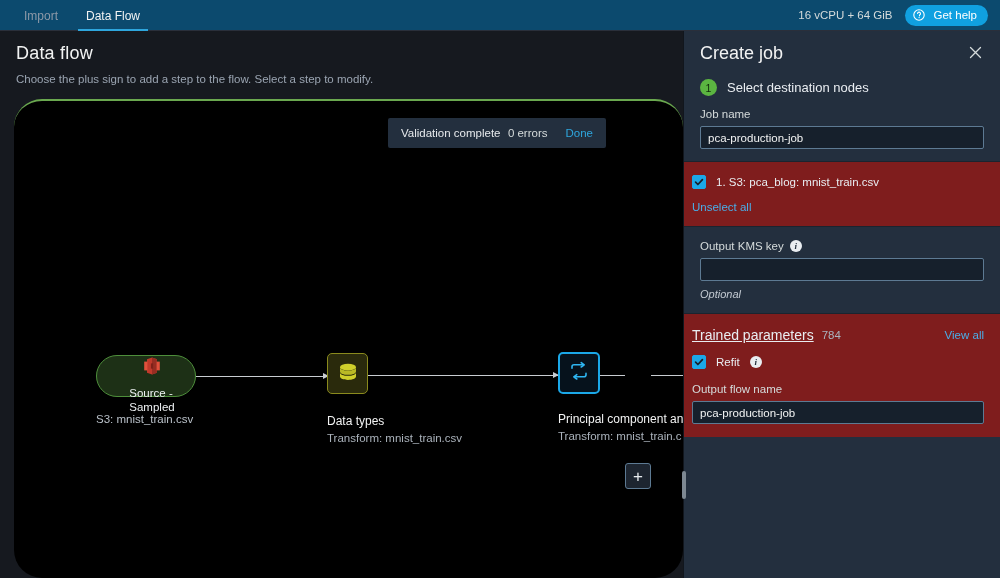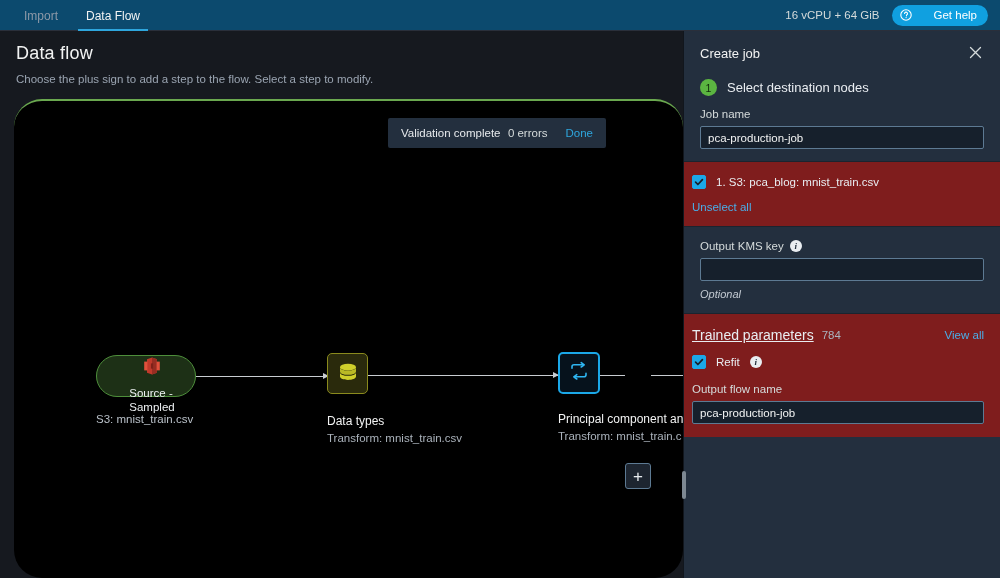--- a/index.html
+++ b/index.html
@@ -30,21 +30,21 @@
   .tab.active::after {
     content: ""; position: absolute; left: 6px; right: 6px; bottom: 0;
     height: 2px; background: #2ea6dd;
   }
   .topbar-right {
     margin-left: auto; display: flex; align-items: center;
     gap: 12px; padding-right: 12px;
   }
   .cpu-text { font-size: 11.5px; color: #d5dbdb; white-space: nowrap; }
   .gethelp {
-    display: flex; align-items: center; gap: 22px;
+    display: flex; align-items: center; gap: 9px;
     background: #10a0e0; color: #ffffff;
     border-radius: 11px; height: 21px; padding: 0 11px 0 8px;
     font-size: 11.5px; cursor: pointer; white-space: nowrap;
   }
   .gethelp svg { display: block; }
 
   
   .page-head { position: absolute; top: 31px; left: 0; width: 683px; padding: 12px 16px 0 16px; }
   .page-title { font-size: 18px; color: #f2f3f3; font-weight: normal; letter-spacing: .2px; }
   .page-sub { font-size: 11.5px; color: #9aa4b1; margin-top: 9px; }
@@ -143,21 +143,21 @@
   }
   .drag-handle {
     position: absolute; left: -2px; top: 440px;
     width: 4px; height: 28px; background: #7d8892; border-radius: 2px;
     cursor: col-resize;
   }
   .panel-head {
     display: flex; align-items: center;
     padding: 12px 14px 0 16px;
   }
-  .panel-title { font-size: 13px; color: #f2f3f3; }
+  .panel-title { font-size: 18px; color: #f2f3f3; }
   .panel-close {
     margin-left: auto; color: #d5dbdb; font-size: 17px; line-height: 1;
     cursor: pointer; padding: 2px 4px;
   }
   .step-row { display: flex; align-items: center; gap: 10px; padding: 15px 16px 0 16px; }
   .step-badge {
     width: 17px; height: 17px; border-radius: 50%;
     background: #5bb541; color: #0f2a0a;
     font-size: 10.5px; display: flex; align-items: center; justify-content: center;
   }

